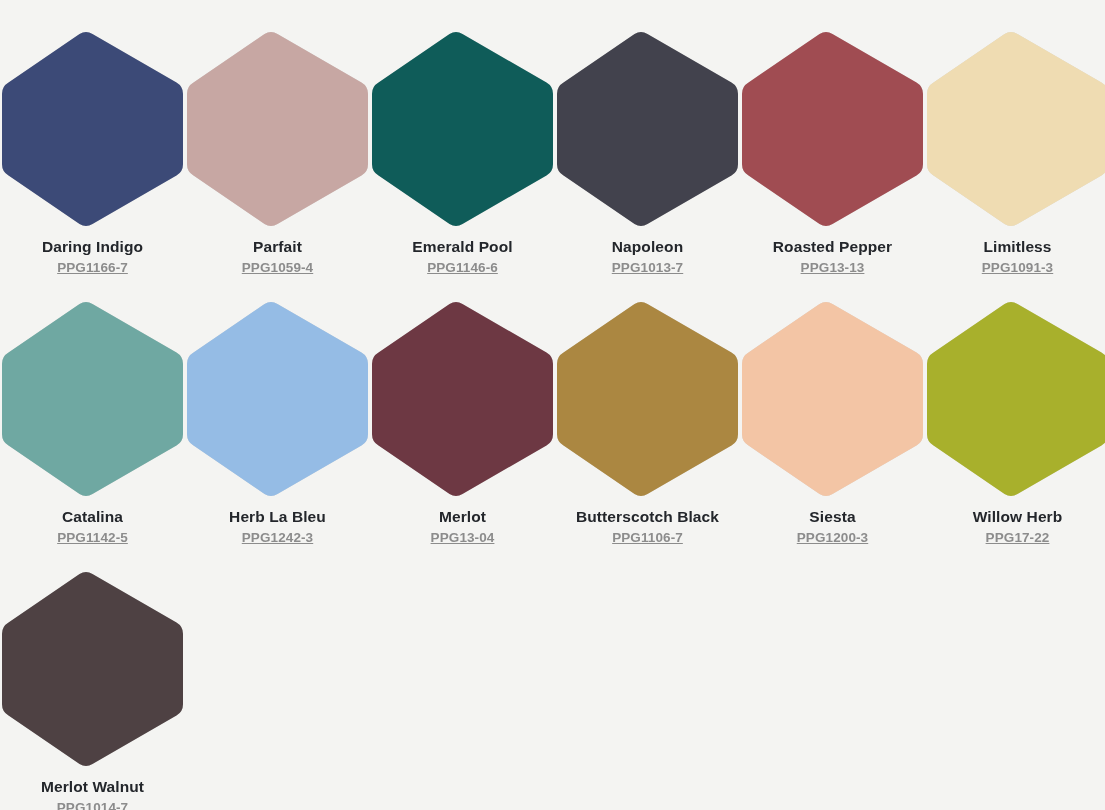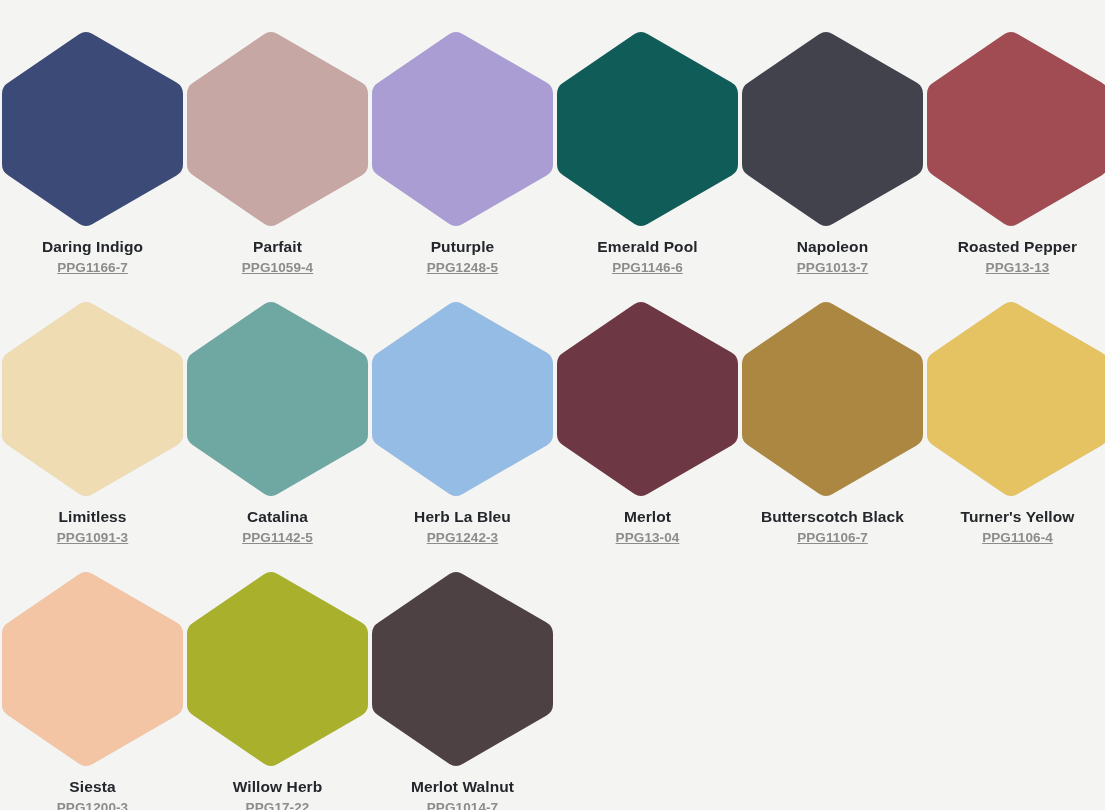--- a/index.html
+++ b/index.html
@@ -90,29 +90,20 @@
         <svg class="hex-svg" viewBox="0 0 185 194">
           <path d="M92.5 2 L176.5 50.5 Q183 54.3 183 61.8 L183 132.2 Q183 139.7 176.5 143.5 L92.5 192 Q86 195.8 79.5 192 L8.5 143.5 Q2 139.7 2 132.2 L2 61.8 Q2 54.3 8.5 50.5 L79.5 2 Q86 -1.8 92.5 2 Z" fill="#c7a7a3"></path>
         </svg>
       </div>
       <div class="swatch-label">Parfait</div>
       <div class="swatch-code">PPG1059-4</div>
     </div>
     <div class="swatch-cell">
       <div class="hex-wrap">
         <svg class="hex-svg" viewBox="0 0 185 194">
-          <path d="M92.5 2 L176.5 50.5 Q183 54.3 183 61.8 L183 132.2 Q183 139.7 176.5 143.5 L92.5 192 Q86 195.8 79.5 192 L8.5 143.5 Q2 139.7 2 132.2 L2 61.8 Q2 54.3 8.5 50.5 L79.5 2 Q86 -1.8 92.5 2 Z" fill="#aa9dd4"></path>
-        </svg>
-      </div>
-      <div class="swatch-label">Puturple</div>
-      <div class="swatch-code">PPG1248-5</div>
-    </div>
-    <div class="swatch-cell">
-      <div class="hex-wrap">
-        <svg class="hex-svg" viewBox="0 0 185 194">
           <path d="M92.5 2 L176.5 50.5 Q183 54.3 183 61.8 L183 132.2 Q183 139.7 176.5 143.5 L92.5 192 Q86 195.8 79.5 192 L8.5 143.5 Q2 139.7 2 132.2 L2 61.8 Q2 54.3 8.5 50.5 L79.5 2 Q86 -1.8 92.5 2 Z" fill="#0f5c59"></path>
         </svg>
       </div>
       <div class="swatch-label">Emerald Pool</div>
       <div class="swatch-code">PPG1146-6</div>
     </div>
     <div class="swatch-cell">
       <div class="hex-wrap">
         <svg class="hex-svg" viewBox="0 0 185 194">
           <path d="M92.5 2 L176.5 50.5 Q183 54.3 183 61.8 L183 132.2 Q183 139.7 176.5 143.5 L92.5 192 Q86 195.8 79.5 192 L8.5 143.5 Q2 139.7 2 132.2 L2 61.8 Q2 54.3 8.5 50.5 L79.5 2 Q86 -1.8 92.5 2 Z" fill="#42424d"></path>
@@ -171,29 +162,20 @@
         <svg class="hex-svg" viewBox="0 0 185 194">
           <path d="M92.5 2 L176.5 50.5 Q183 54.3 183 61.8 L183 132.2 Q183 139.7 176.5 143.5 L92.5 192 Q86 195.8 79.5 192 L8.5 143.5 Q2 139.7 2 132.2 L2 61.8 Q2 54.3 8.5 50.5 L79.5 2 Q86 -1.8 92.5 2 Z" fill="#ab8741"></path>
         </svg>
       </div>
       <div class="swatch-label">Butterscotch Black</div>
       <div class="swatch-code">PPG1106-7</div>
     </div>
     <div class="swatch-cell">
       <div class="hex-wrap">
         <svg class="hex-svg" viewBox="0 0 185 194">
-          <path d="M92.5 2 L176.5 50.5 Q183 54.3 183 61.8 L183 132.2 Q183 139.7 176.5 143.5 L92.5 192 Q86 195.8 79.5 192 L8.5 143.5 Q2 139.7 2 132.2 L2 61.8 Q2 54.3 8.5 50.5 L79.5 2 Q86 -1.8 92.5 2 Z" fill="#e5c362"></path>
-        </svg>
-      </div>
-      <div class="swatch-label">Turner's Yellow</div>
-      <div class="swatch-code">PPG1106-4</div>
-    </div>
-    <div class="swatch-cell">
-      <div class="hex-wrap">
-        <svg class="hex-svg" viewBox="0 0 185 194">
           <path d="M92.5 2 L176.5 50.5 Q183 54.3 183 61.8 L183 132.2 Q183 139.7 176.5 143.5 L92.5 192 Q86 195.8 79.5 192 L8.5 143.5 Q2 139.7 2 132.2 L2 61.8 Q2 54.3 8.5 50.5 L79.5 2 Q86 -1.8 92.5 2 Z" fill="#f3c5a5"></path>
         </svg>
       </div>
       <div class="swatch-label">Siesta</div>
       <div class="swatch-code">PPG1200-3</div>
     </div>
     <div class="swatch-cell">
       <div class="hex-wrap">
         <svg class="hex-svg" viewBox="0 0 185 194">
           <path d="M92.5 2 L176.5 50.5 Q183 54.3 183 61.8 L183 132.2 Q183 139.7 176.5 143.5 L92.5 192 Q86 195.8 79.5 192 L8.5 143.5 Q2 139.7 2 132.2 L2 61.8 Q2 54.3 8.5 50.5 L79.5 2 Q86 -1.8 92.5 2 Z" fill="#a8b02c"></path>

